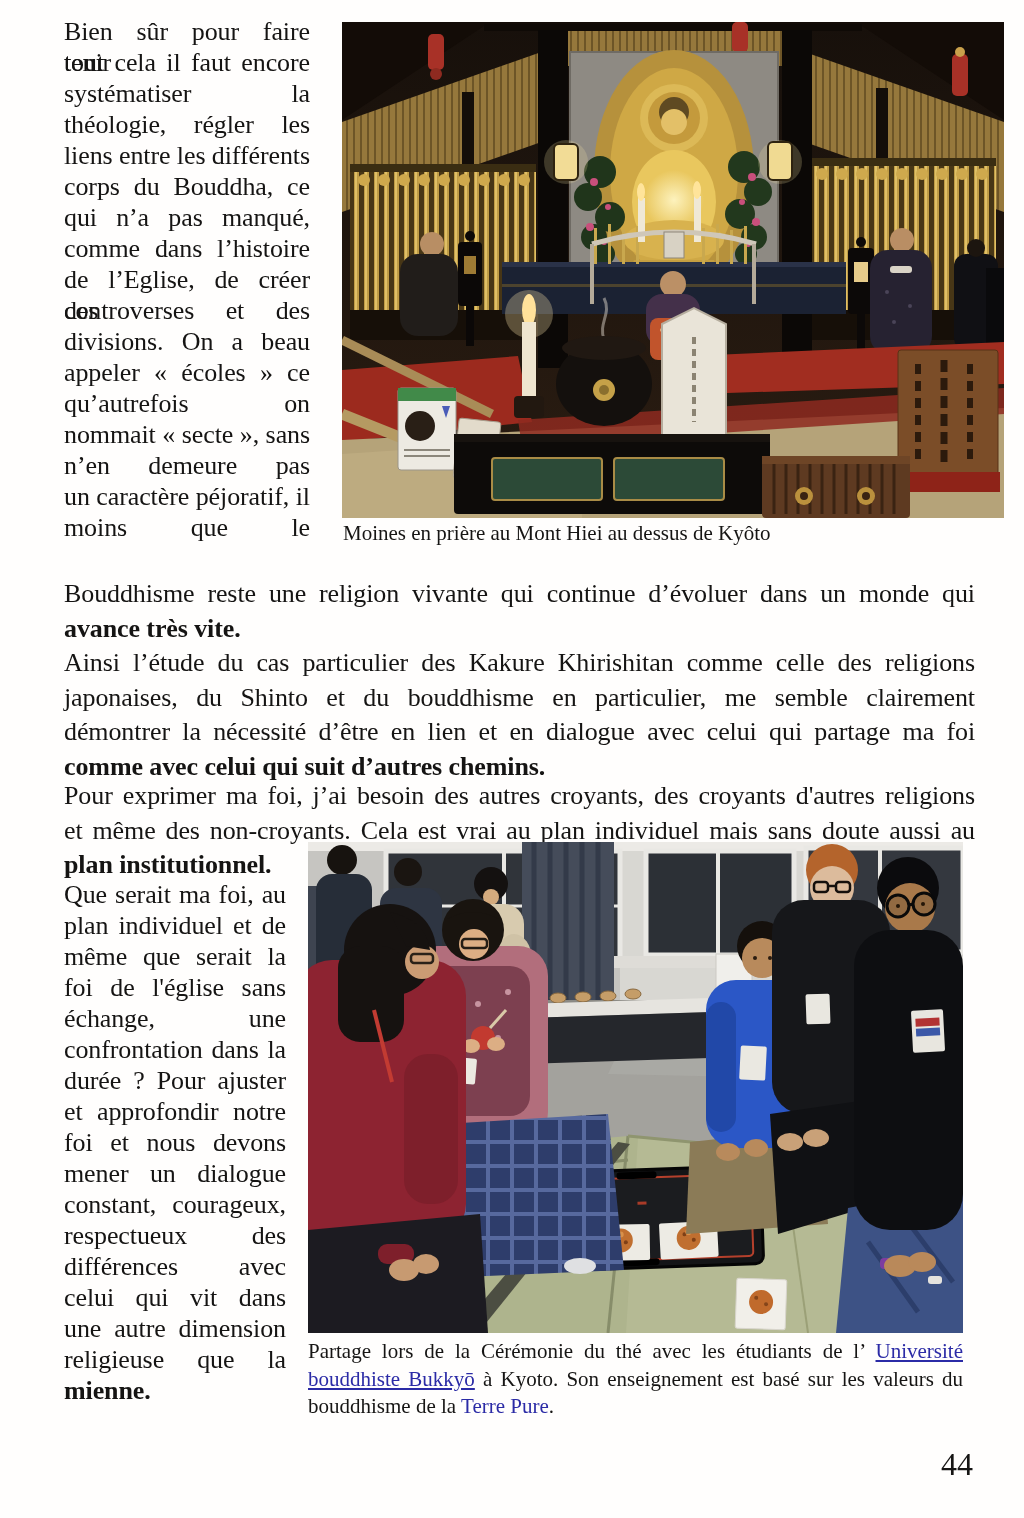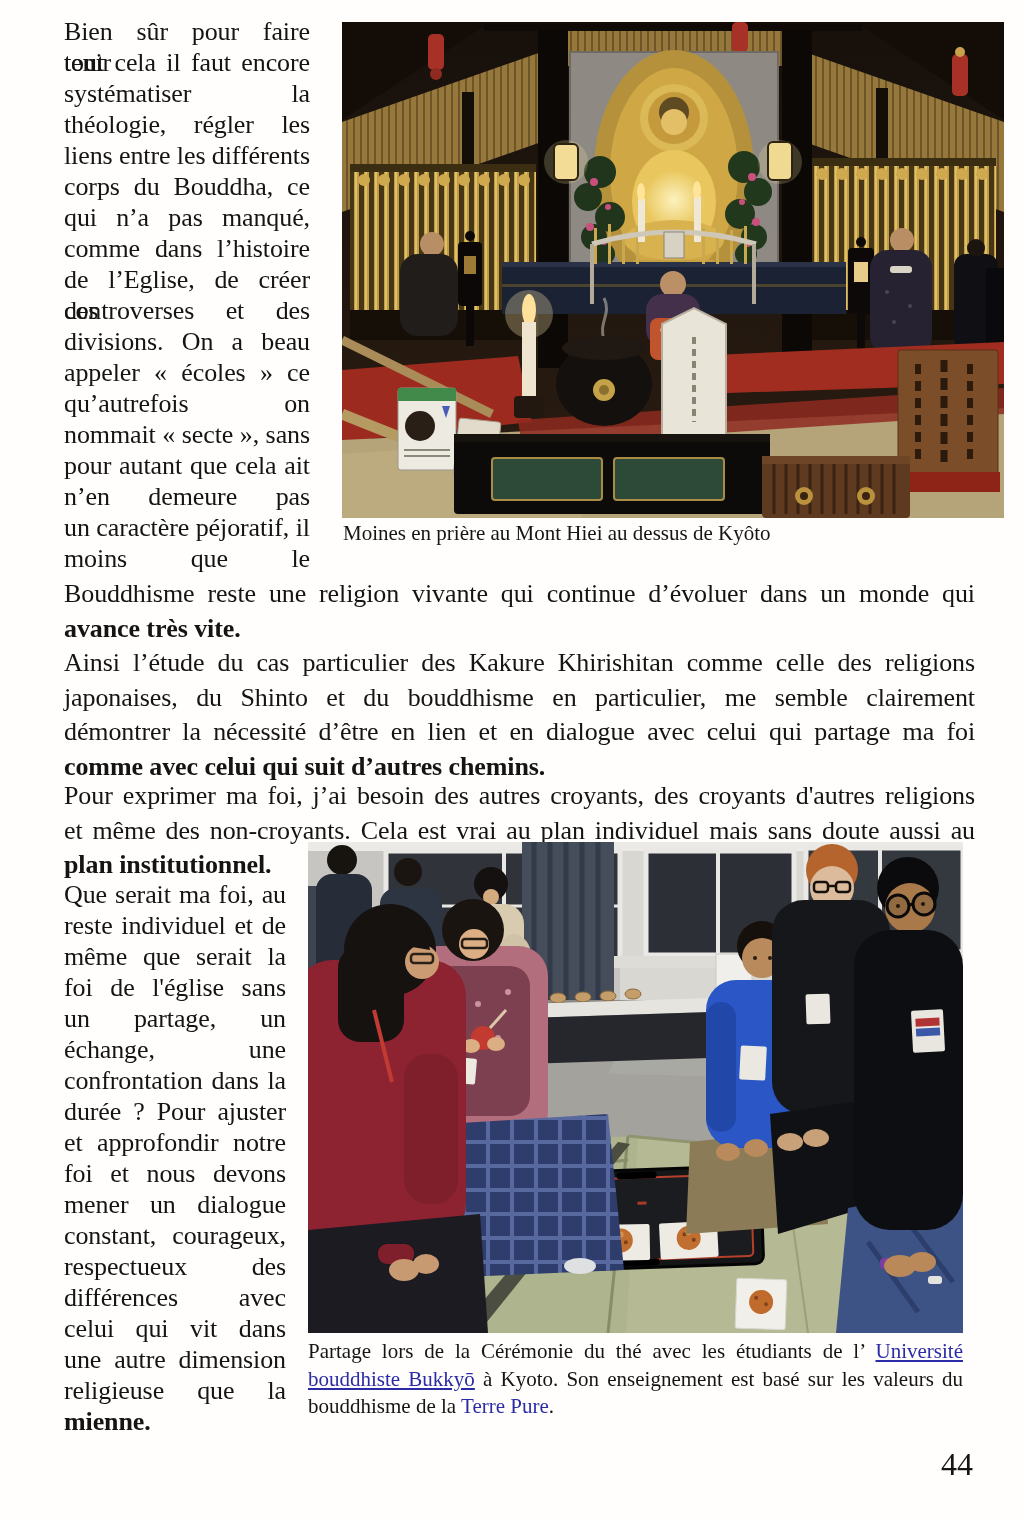--- a/index.html
+++ b/index.html
@@ -32,21 +32,20 @@
     <div class="line">liens entre les différents</div>
     <div class="line">corps du Bouddha, ce</div>
     <div class="line">qui n’a pas manqué,</div>
     <div class="line">comme dans l’histoire</div>
     <div class="line">de l’Eglise, de créer des</div>
     <div class="line">controverses et des</div>
     <div class="line">divisions. On a beau</div>
     <div class="line">appeler « écoles » ce</div>
     <div class="line">qu’autrefois on</div>
     <div class="line">nommait « secte », sans</div>
-    <div class="line">pour autant que cela ait</div>
     <div class="line">n’en demeure pas</div>
     <div class="line">un caractère péjoratif, il</div>
     <div class="line">moins que le</div>
   </div>
 
   <div class="photo" style="left:342px;top:22px;width:662px;height:496px;">
     <svg width="662" height="496" viewBox="0 0 662 496" xmlns="http://www.w3.org/2000/svg">
       <defs>
         <linearGradient id="g1" x1="0" y1="0" x2="0" y2="1">
           <stop offset="0" stop-color="#17100b"></stop>
@@ -520,24 +519,23 @@
         <polygon points="0,388 172,372 180,491 0,491" fill="#1c1b21"></polygon>
         <rect x="70" y="402" width="36" height="20" rx="9" fill="#7e1f2b"></rect>
         <ellipse cx="96" cy="428" rx="15" ry="11" fill="#c79a71"></ellipse>
         <ellipse cx="118" cy="422" rx="13" ry="10" fill="#c79a71"></ellipse>
       </g>
     </svg>
   </div>
 
   <div class="tblock" style="left:48px;top:879px;width:238px;">
     <div class="line">Que serait ma foi, au</div>
-    <div class="line">reste individuel et de</div>
+    <div class="line">plan individuel et de</div>
     <div class="line">même que serait la</div>
     <div class="line">foi de l'église sans</div>
-    <div class="line">un partage, un</div>
     <div class="line">échange, une</div>
     <div class="line">confrontation dans la</div>
     <div class="line">durée ? Pour ajuster</div>
     <div class="line">et approfondir notre</div>
     <div class="line">foi et nous devons</div>
     <div class="line">mener un dialogue</div>
     <div class="line">constant, courageux,</div>
     <div class="line">respectueux des</div>
     <div class="line">différences avec</div>
     <div class="line">celui qui vit dans</div>

